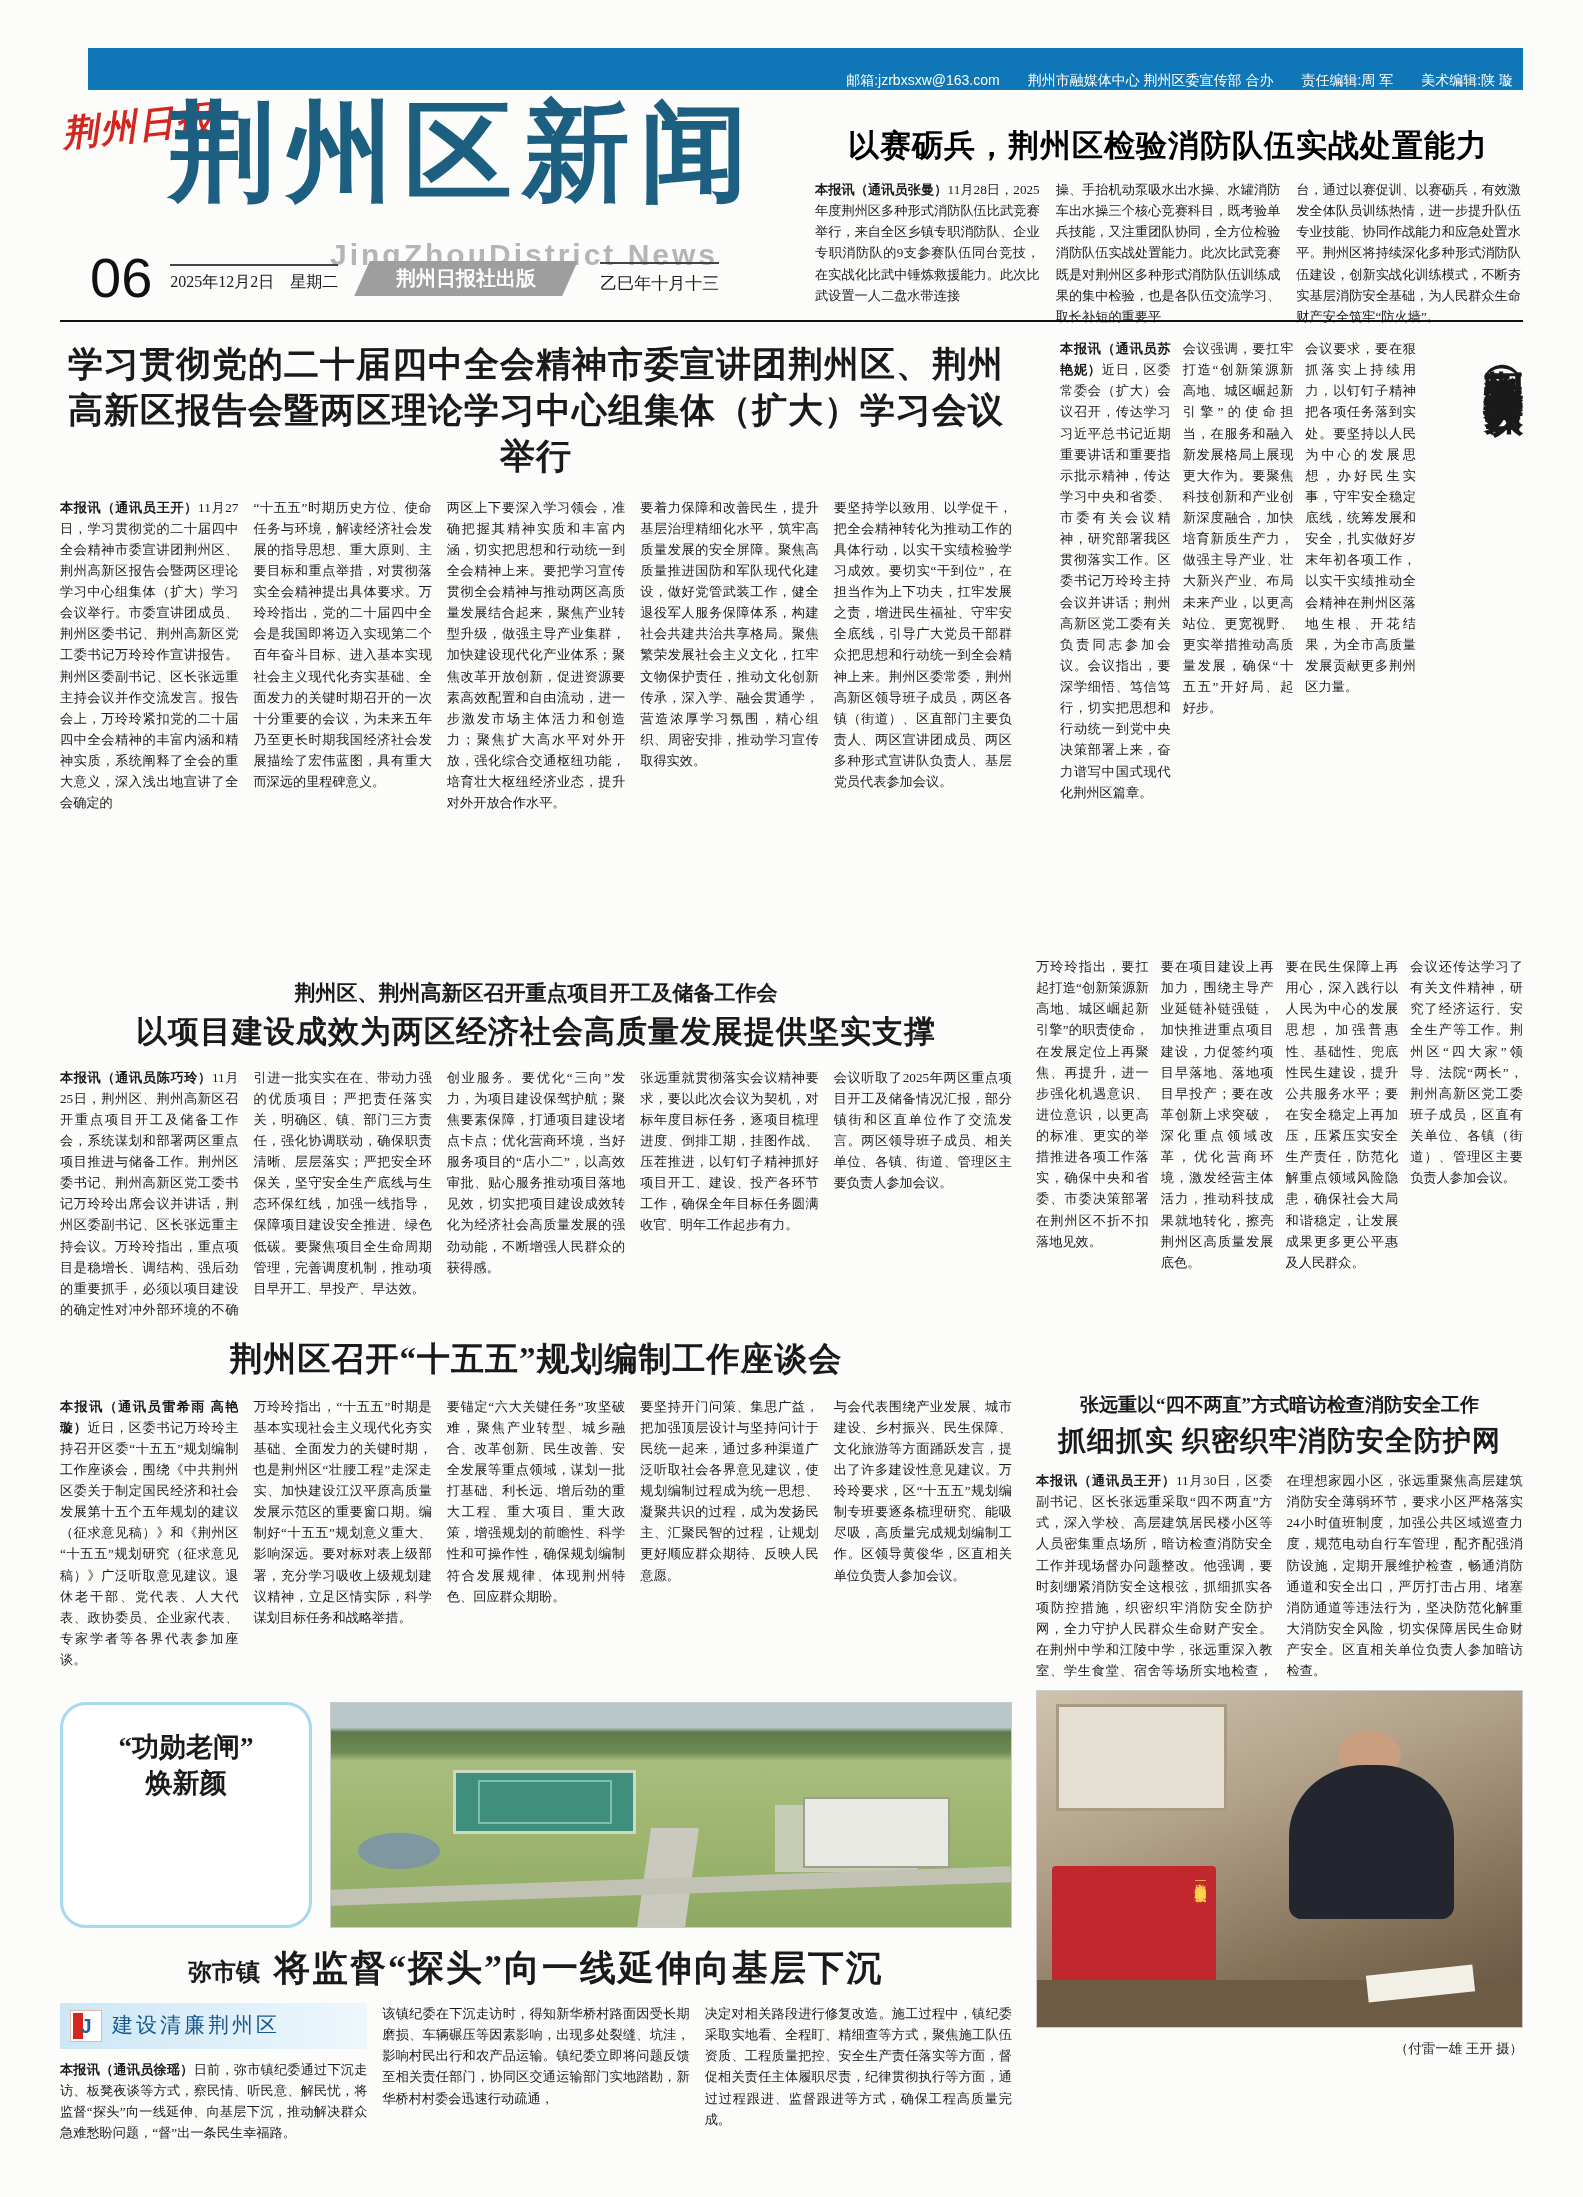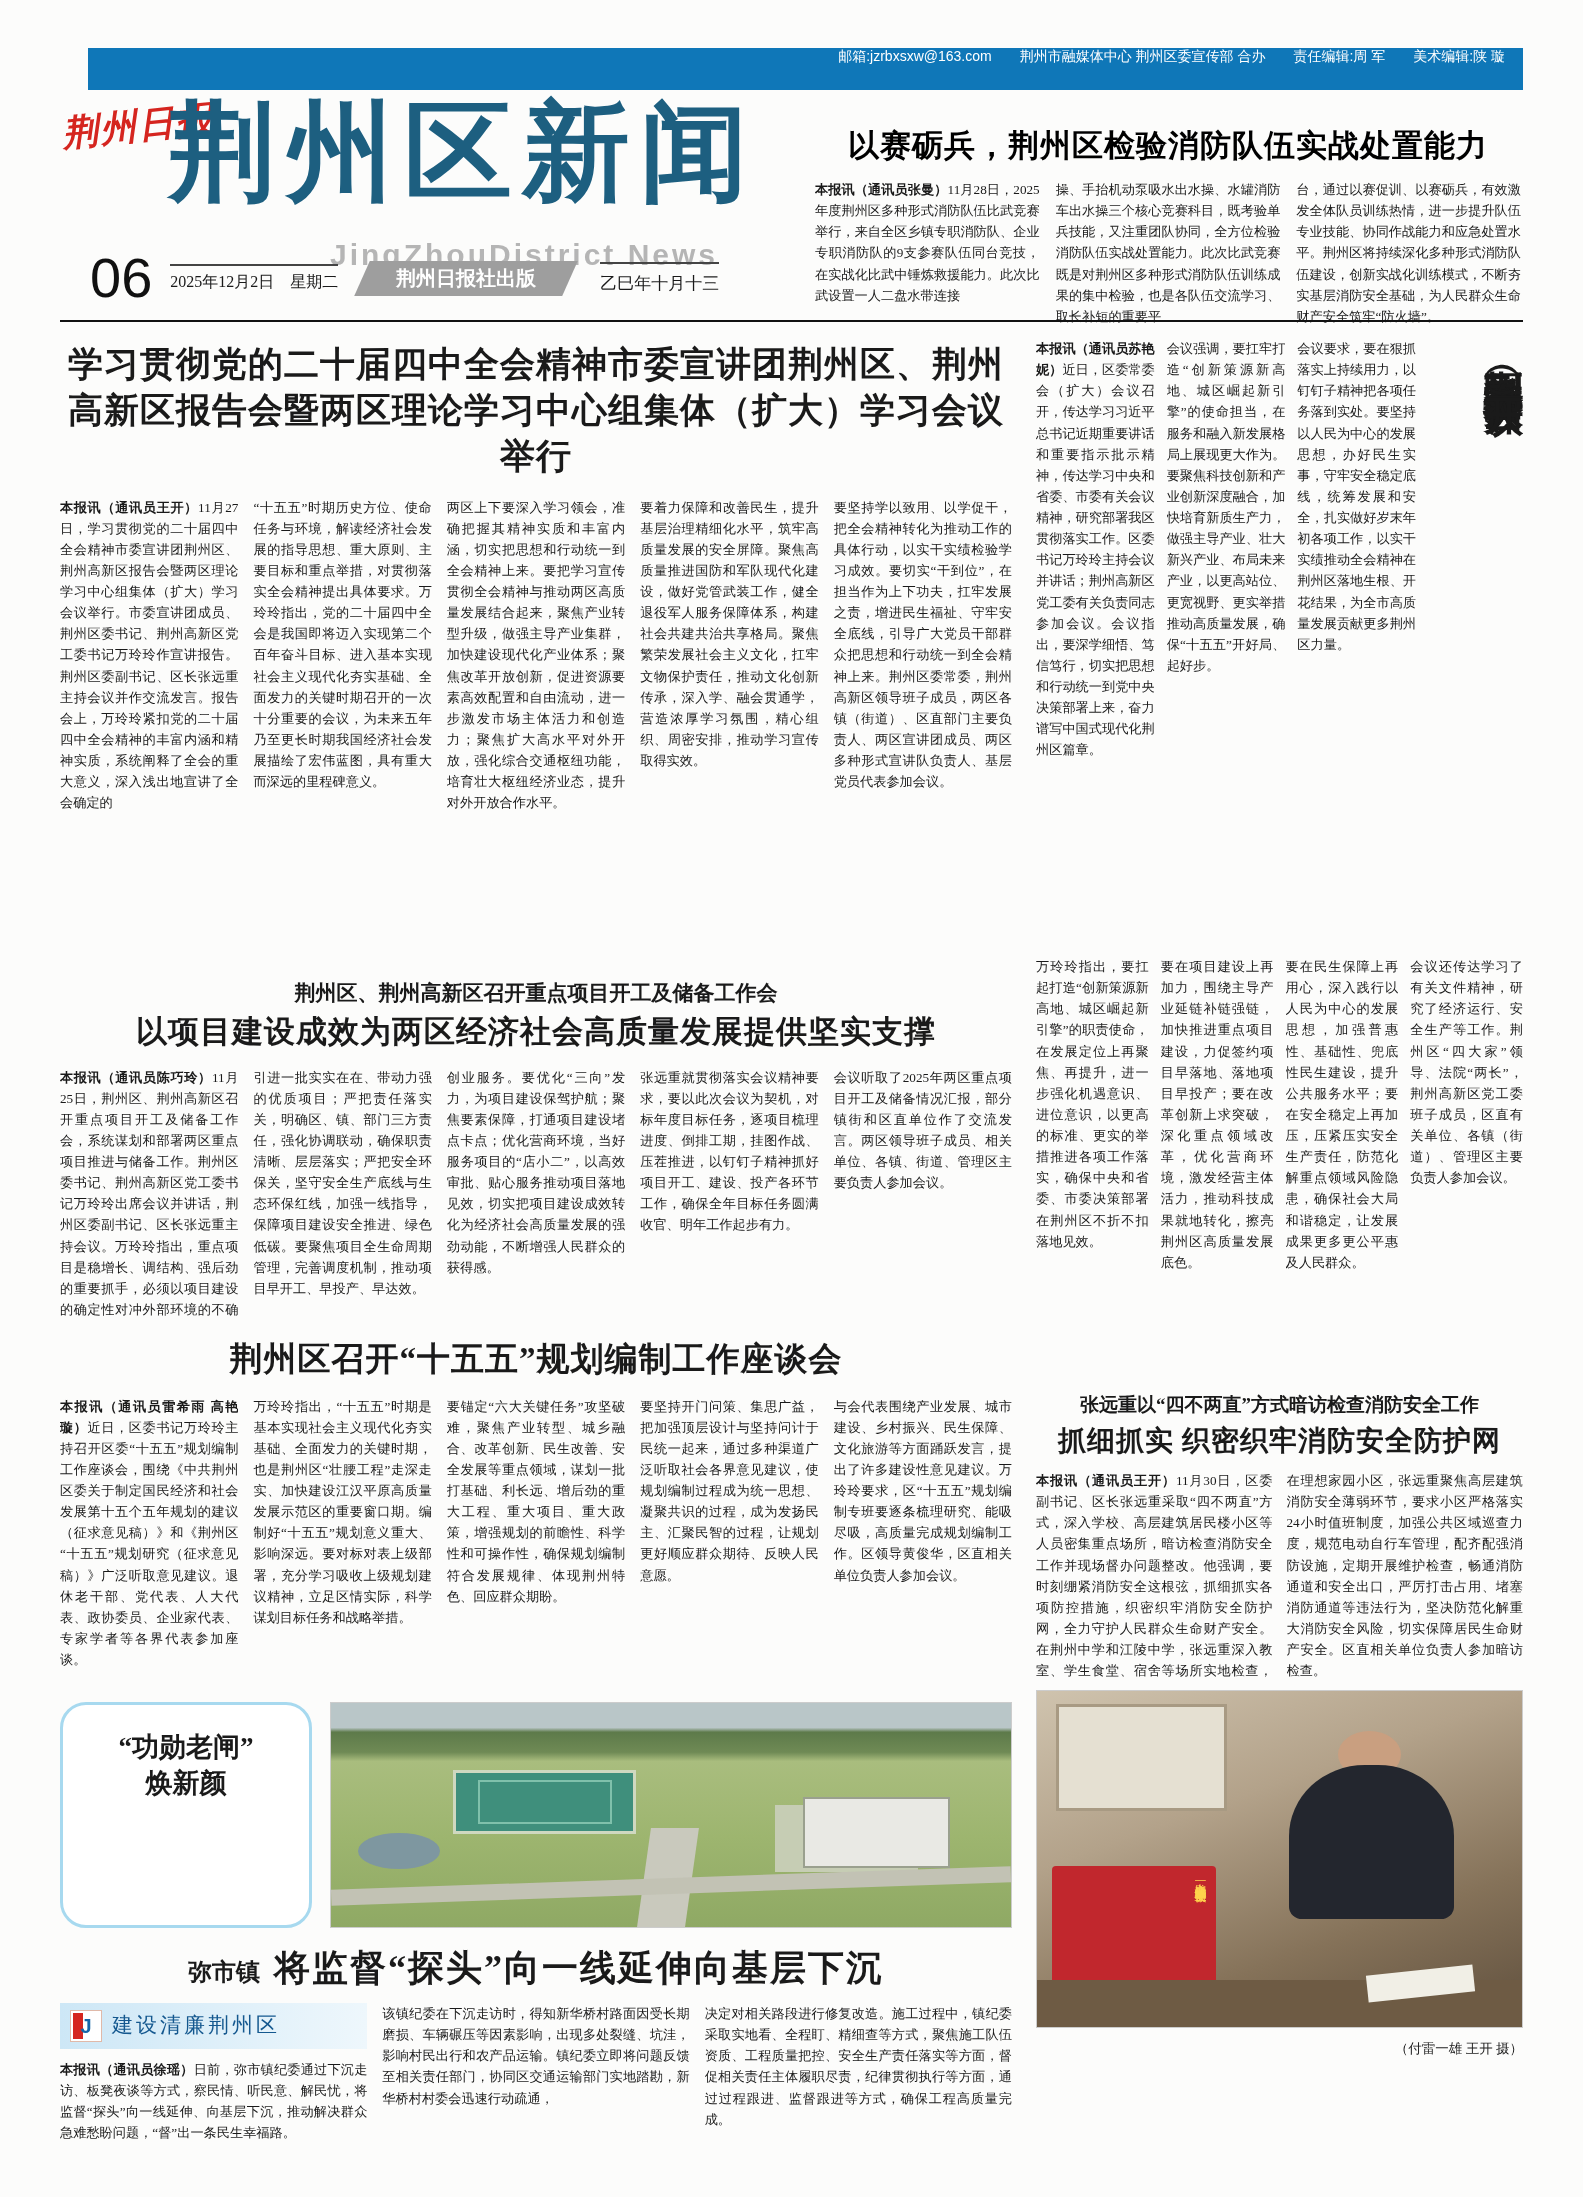--- a/index.html
+++ b/index.html
@@ -1,21 +1,21 @@
 <!DOCTYPE html>
 <html lang="zh"><head>
 <meta charset="utf-8">
 <style>
   html,body{margin:0;padding:0;background:#e8e8e8;}
   .page{position:relative;width:1583px;height:2197px;background:#fcfcfb;overflow:hidden;
         font-family:"Liberation Serif",serif;color:#1a1a1a;}
   
   .topbar{position:absolute;left:88px;right:60px;top:48px;height:42px;background:#0f77b8;
-          display:flex;align-items:flex-start;justify-content:flex-end;gap:28px;
-          color:#fff;font-family:"Liberation Sans",sans-serif;font-size:14px;padding-right:18px;box-sizing:border-box;}
+          display:flex;align-items:flex-end;justify-content:flex-end;gap:28px;
+          color:#fff;font-family:"Liberation Sans",sans-serif;font-size:14px;padding-right:10px;box-sizing:border-box;}
   .brand-logo{position:absolute;left:62px;top:102px;color:#d5251f;font-weight:bold;font-style:italic;
           font-size:36px;transform:rotate(-6deg);font-family:"Liberation Serif",serif;letter-spacing:2px;}
   .main-title{position:absolute;left:168px;top:88px;font-size:108px;font-weight:bold;color:#1d5f80;
           letter-spacing:10px;font-family:"Liberation Serif",serif;line-height:1.2;}
   .eng-title{position:absolute;left:330px;top:238px;color:#b5b5b5;font-family:"Liberation Sans",sans-serif;
           font-weight:bold;font-size:30px;letter-spacing:3px;}
   .pageinfo{position:absolute;left:90px;top:250px;width:700px;display:flex;align-items:center;}
   .page-no{font-size:56px;font-family:"Liberation Sans",sans-serif;font-weight:400;color:#111;line-height:1;}
   .date-block{margin-left:18px;border-top:2px solid #444;padding-top:6px;font-size:16px;white-space:nowrap;}
   .pub-flag{margin-left:24px;background:#9e9e9e;color:#fff;font-size:20px;font-weight:bold;
@@ -68,21 +68,21 @@
   .mz-kicker{font-size:24px;font-weight:bold;}
   .mz-title{font-size:36px;font-weight:bold;letter-spacing:2px;}
   .badge{display:flex;align-items:center;gap:10px;background:linear-gradient(90deg,#cde7f6,#eef7fc);
         padding:6px 10px;margin-bottom:10px;}
   .badge .jlogo{width:30px;height:30px;background:#fff;border:1px solid #e0b9a9;display:flex;align-items:center;justify-content:center;
         font-family:"Liberation Sans",sans-serif;font-weight:bold;font-size:20px;color:#1566a9;position:relative;}
   .badge .jlogo:before{content:"";position:absolute;left:2px;top:2px;width:10px;height:26px;background:#d5251f;}
   .badge .jlogo span{position:relative;}
   .badge .btext{font-size:21px;font-weight:normal;color:#14588f;letter-spacing:3px;}
   
-  .sc-wrap{display:flex;gap:21px;height:604px;overflow:hidden;}
+  .sc-wrap{display:flex;gap:21px;height:604px;overflow:hidden;margin-left:24px;}
   .sc-cols{flex:1;display:flex;gap:12px;}
   .v-head{width:86px;writing-mode:vertical-rl;text-orientation:upright;font-size:40px;font-weight:bold;
         line-height:1.0;letter-spacing:2px;text-align:justify;font-family:"Liberation Serif",serif;}
   .sc-cont{display:flex;gap:12px;height:318px;overflow:hidden;margin-top:14px;}
   .insp{margin-top:118px;}
   .insp .kicker{font-size:19px;margin:0 0 2px 0;}
   .insp .headline2{font-size:28px;margin:4px 0 10px 0;}
   .insp-body{display:flex;gap:14px;height:208px;overflow:hidden;}
   .insp-photo{height:336px;margin-top:12px;position:relative;}
 </style>

